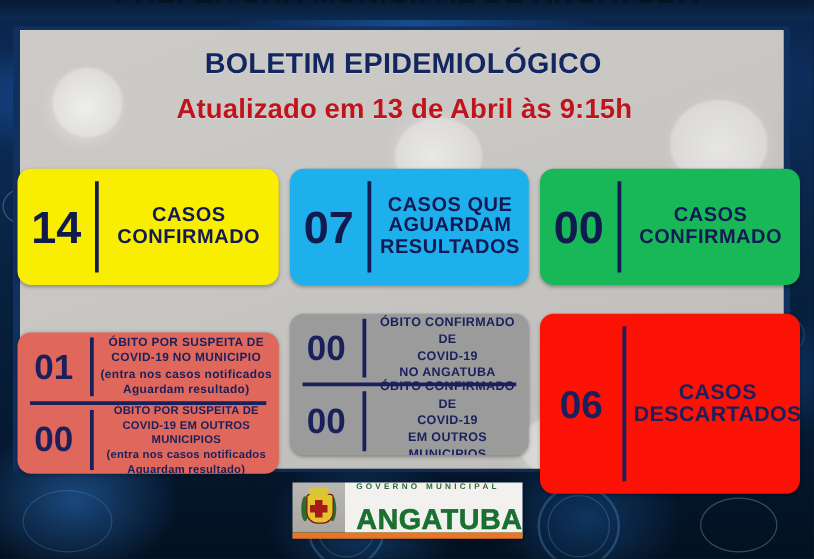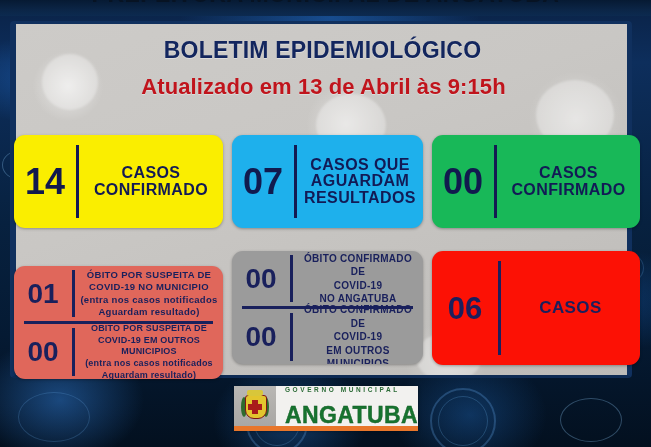--- a/index.html
+++ b/index.html
@@ -101,21 +101,21 @@
   .l1{font-size:9.5px;line-height:1.30;letter-spacing:.3px;}
   .l2{font-size:9px;line-height:1.30;letter-spacing:.2px;}
   .l3{font-size:10px;line-height:1.35;letter-spacing:.3px;}
 
   
   #card-notificados{left:14px;top:135px;width:209px;height:93px;background:#faee00;}
   #card-aguardam  {left:232px;top:135px;width:191px;height:93px;background:#1eb0ec;}
   #card-confirmados{left:432px;top:135px;width:208px;height:93px;background:#18b858;}
   #card-obito-suspeita{left:14px;top:266px;width:209px;height:113px;background:#e0675b;}
   #card-obito-confirmado{left:232px;top:251px;width:191px;height:113px;background:#9b9b9b;}
-  #card-descartados{left:432px;top:251px;width:208px;height:114px;background:#fc1105;}
+  #card-descartados{left:432px;top:251px;width:208px;height:144px;background:#fc1105;}
   #card-descartados .num{font-size:31px;width:66px;color:#1b1f5c;}
   #card-descartados .lbl{font-size:17px;color:#1b1f5c;}
   #card-descartados .vsep{background:#1b1f5c;}
 
   
   #logo{
     position:absolute;left:234px;top:386px;width:184px;height:44px;
     display:flex;align-items:stretch;
     box-shadow:0 1px 3px rgba(0,0,0,.45);
   }
@@ -263,20 +263,21 @@
         <div>EM OUTROS  MUNICIPIOS</div>
       </div>
     </div>
   </div>
 
   <div class="card big" id="card-descartados">
     <div class="num">06</div>
     <div class="vsep"></div>
     <div class="lbl">
       <div>CASOS</div>
+      <div>DESCARTADOS</div>
     </div>
   </div>
 
   <div id="logo">
     <div id="crest-box">
       <div id="crest">
         <div class="wreath-l"></div>
         <div class="wreath-r"></div>
         <div class="shield"></div>
         <div class="cross"></div>

